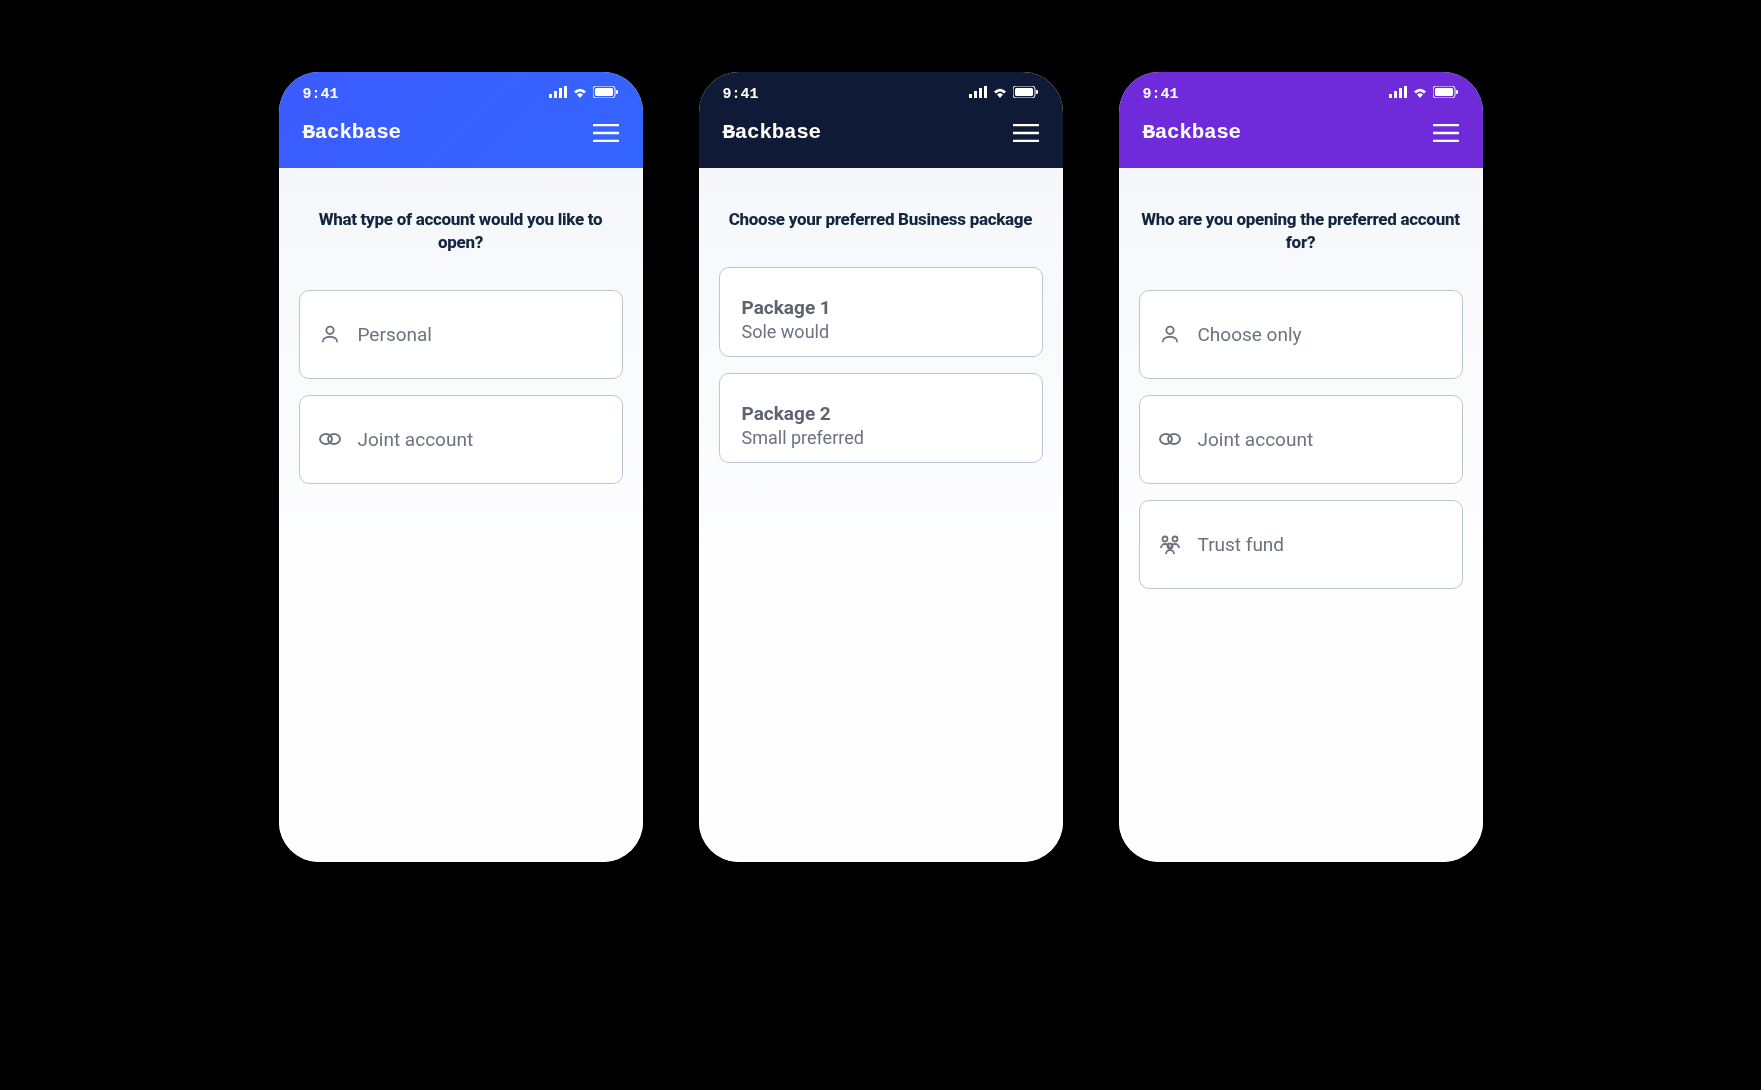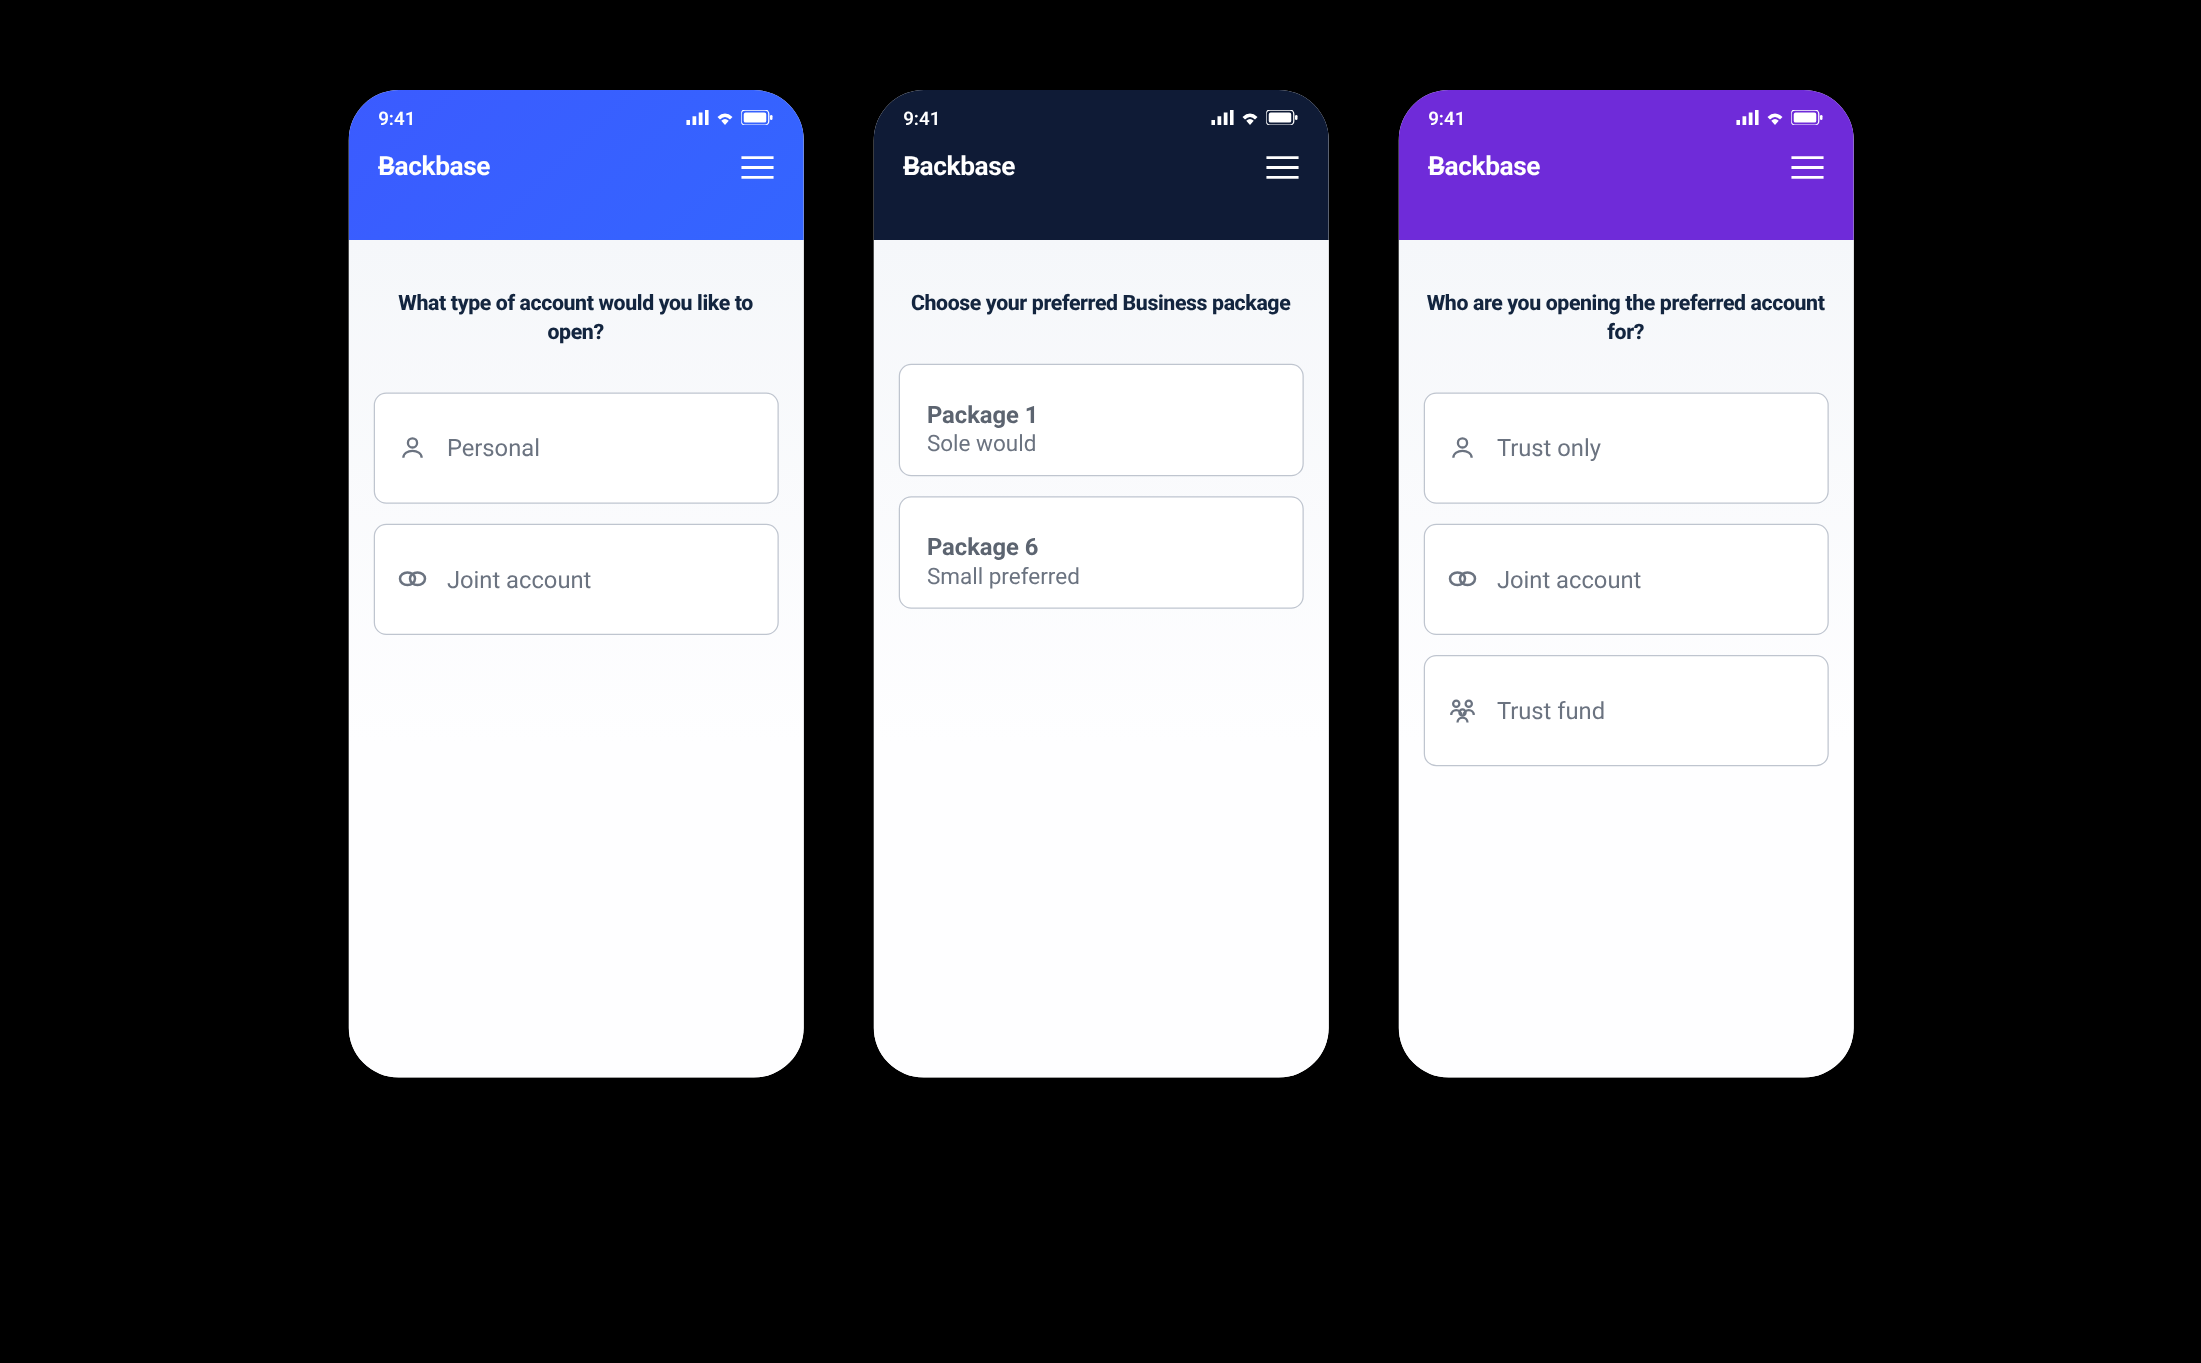--- a/index.html
+++ b/index.html
@@ -21,22 +21,23 @@
       border-radius: 40px;
       overflow: hidden;
       box-shadow: 0 8px 40px rgba(0,0,0,0.3);
       display: flex;
       flex-direction: column;
       position: relative;
     }
     .header {
       padding: 14px 24px 0 24px;
       color: #fff;
-      height: 120px;
+      height: 96px;
       flex-shrink: 0;
+      font-family: Liberation Mono, monospace;
     }
     .header.blue { background: linear-gradient(135deg, #3B5BFF 0%, #3465FF 100%); }
     .header.navy { background: #0F1B36; }
     .header.purple { background: #6F2BD9; }
     .status-bar {
       display: flex;
       justify-content: space-between;
       align-items: center;
       font-size: 15px;
       font-weight: 600;
@@ -204,21 +205,21 @@
   </div>
   <div class="content">
     <h2 class="question">Choose your preferred Business package</h2>
 
     <div class="option stacked">
       <div class="option-title">Package 1</div>
       <div class="option-sub">Sole would</div>
     </div>
 
     <div class="option stacked">
-      <div class="option-title">Package 6</div>
+      <div class="option-title">Package 2</div>
       <div class="option-sub">Small preferred</div>
     </div>
   </div>
 </div>
 
 <div class="phone">
   <div class="header purple">
     <div class="status-bar">
       <span>9:41</span>
       <span class="status-icons">
@@ -252,21 +253,21 @@
   <div class="content">
     <h2 class="question">Who are you opening the preferred account for?</h2>
 
     <div class="option">
       <span class="option-icon">
           <svg width="22" height="22" viewBox="0 0 24 24" fill="none" stroke="currentColor" stroke-width="2">
             <circle cx="12" cy="8" r="4"></circle>
             <path d="M4 21c0-4 4-6 8-6s8 2 8 6"></path>
           </svg>
         </span>
-      <span class="option-label">Trust only</span>
+      <span class="option-label">Choose only</span>
     </div>
 
     <div class="option">
       <span class="option-icon">
           <svg width="24" height="22" viewBox="0 0 24 22" fill="none" stroke="currentColor" stroke-width="2">
             <ellipse cx="8" cy="11" rx="6" ry="5"></ellipse>
             <ellipse cx="16" cy="11" rx="6" ry="5"></ellipse>
           </svg>
         </span>
       <span class="option-label">Joint account</span>

